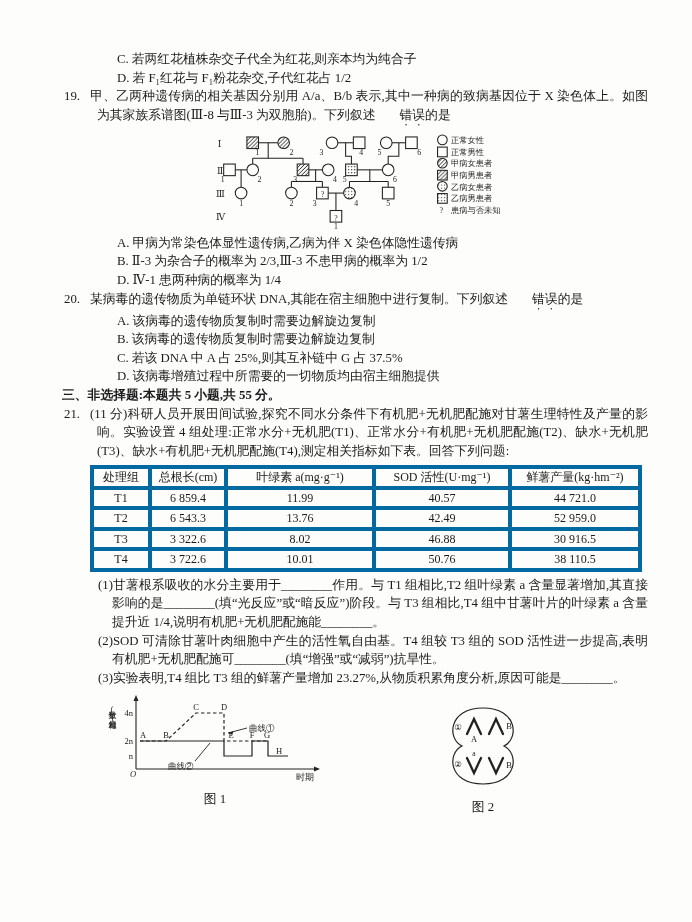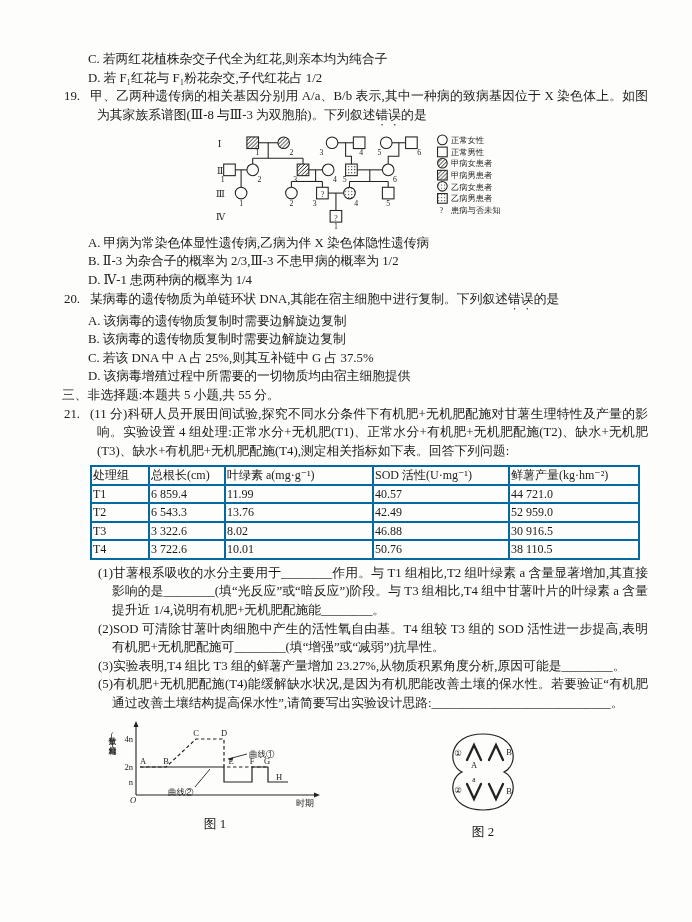--- a/index.html
+++ b/index.html
@@ -5,36 +5,36 @@
   html,body{margin:0;padding:0;}
   body{
     width:692px;height:922px;background:#ffffff;overflow:hidden;
     font-family:"Liberation Serif","DejaVu Serif",serif;color:#1b1b1b;
   }
   .page{position:relative;width:692px;height:922px;background:#fdfdfb;}
   .content{padding:50px 44px 0 64px;font-size:12.8px;line-height:18.6px;text-align:justify;}
   p{margin:0;}
   .q{padding-left:33px;text-indent:-33px;}
   .qnum{margin-right:10px;}
-  .opts{margin-left:24px;}
+  .opts{margin-left:53px;}
   .opt .olabel{margin-right:3px;}
   .sub{padding-left:48px;text-indent:-14px;}
   .sub .slabel{margin-right:0px;}
-  .section-title{font-weight:normal;margin-left:-2px;}
+  .section-title{font-weight:bold;margin-left:-2px;}
   .emph{
     -webkit-text-emphasis:filled dot #1b1b1b;text-emphasis:filled dot #1b1b1b;
-    -webkit-text-emphasis-position:under left;text-emphasis-position:under left;
+    -webkit-text-emphasis-position:under left;text-emphasis-position:under left;margin-left:24px;
   }
   .pedigree-wrap{margin:3px 0 3px 150px;height:100px;}
   table.data{
     border-collapse:collapse;margin:5px 0 4px 26px;width:548px;
     font-size:12px;table-layout:fixed;
   }
   table.data td{
-    border:2px solid #0369a1;vertical-align:middle;
+    border:4px solid #0369a1;text-align:center;vertical-align:middle;
     padding:1px 1px;height:14.5px;line-height:14.5px;overflow:hidden;white-space:nowrap;
   }
   .figrow{display:flex;align-items:flex-start;margin-top:4px;}
   .figwrap{text-align:center;}
   .fig1wrap{margin-left:26px;width:250px;}
   .fig2wrap{margin-left:88px;width:110px;padding-top:10px;}
   .figcaption{font-size:12.8px;margin-top:1px;}
   svg text{font-family:"Liberation Serif","DejaVu Serif",serif;fill:#1b1b1b;}
   .vlabel{writing-mode:vertical-rl;text-orientation:upright;}
 </style>
@@ -221,21 +221,20 @@
             <td>10.01</td>
             <td>50.76</td>
             <td>38 110.5</td>
     </tr>
   </tbody>
       </table>
 
   <p class="sub"><span class="slabel">(1)</span><span>甘薯根系吸收的水分主要用于________作用。与 T1 组相比,T2 组叶绿素 a 含量显著增加,其直接影响的是________(填“光反应”或“暗反应”)阶段。与 T3 组相比,T4 组中甘薯叶片的叶绿素 a 含量提升近 1/4,说明有机肥+无机肥配施能________。</span></p>
   <p class="sub"><span class="slabel">(2)</span><span>SOD 可清除甘薯叶肉细胞中产生的活性氧自由基。T4 组较 T3 组的 SOD 活性进一步提高,表明有机肥+无机肥配施可________(填“增强”或“减弱”)抗旱性。</span></p>
   <p class="sub"><span class="slabel">(3)</span><span>实验表明,T4 组比 T3 组的鲜薯产量增加 23.27%,从物质积累角度分析,原因可能是________。</span></p>
-  <p class="sub"><span class="slabel">(5)</span><span>有机肥+无机肥配施(T4)能缓解缺水状况,是因为有机肥能改善土壤的保水性。若要验证“有机肥通过改善土壤结构提高保水性”,请简要写出实验设计思路:____________________________。</span></p>
 
 
   <div class="figrow">
 
     <div class="figwrap fig1wrap">
       <svg width="230" height="92" viewBox="0 0 230 92">
         <g stroke="#222" stroke-width="1.1" fill="none">
           <path d="M36,78 V8"></path>
           <path d="M36,78 H216"></path>
         </g>

